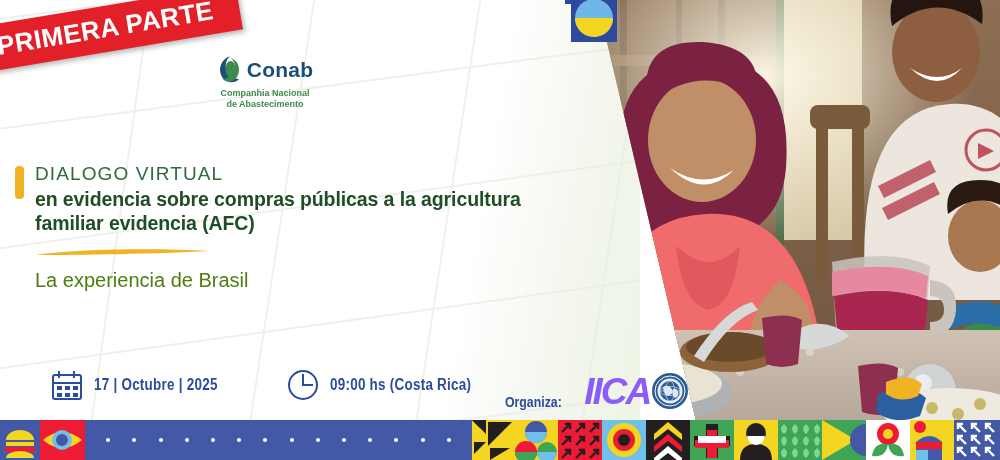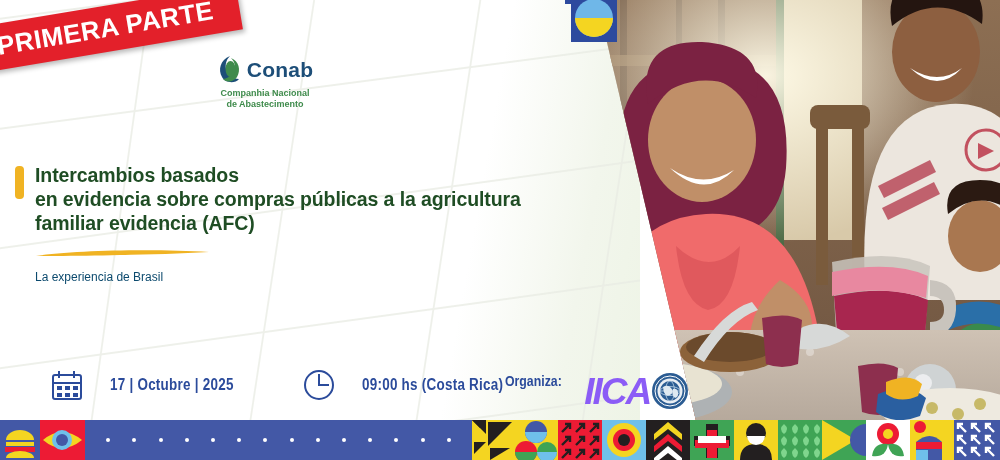--- a/index.html
+++ b/index.html
@@ -62,36 +62,36 @@
   .eyebrow{
     font-size:19px; color:#2f6b3a; letter-spacing:1.1px; font-weight:normal;
     margin-bottom:2px;
   }
   .title{
     font-size:19.5px; font-weight:bold; color:#1f4d24; line-height:1.24;
     letter-spacing:-.1px;
   }
   .squiggle{ margin:13px 0 0 0; width:175px; height:9px; }
   .squiggle svg{ width:100%; height:100%; display:block; }
-  .subtitle{ margin-top:12px; font-size:12px; color:#0c4a6e; }
+  .subtitle{ margin-top:12px; font-size:20px; color:#4d7c0f; }
 
   
   .info-row{ position:absolute; left:50px; top:368px; display:flex; align-items:center; }
-  .info-item{ display:flex; align-items:center; gap:26px; }
+  .info-item{ display:flex; align-items:center; gap:10px; }
   .info-item + .info-item{ margin-left:45px; }
   .ic{ width:34px; height:34px; flex:0 0 auto; }
   .ic svg{ width:100%; height:100%; display:block; }
   .info-text{
     font-size:16px; font-weight:bold; color:#2b4b9b;
     transform:scaleX(.84); transform-origin:left center; white-space:nowrap;
     letter-spacing:.3px;
   }
 
   
-  .organiza{ position:absolute; left:505px; top:372px; display:flex; align-items:flex-start; gap:10px; }
+  .organiza{ position:absolute; left:505px; top:372px; display:flex; align-items:flex-end; gap:10px; }
   .organiza-label{
     font-size:15px; font-weight:bold; color:#2b4b9b;
     transform:scaleX(.82); transform-origin:left center; white-space:nowrap;
   }
   .iica-logo{ display:flex; align-items:center; gap:1px; }
   .iica-word{
     font-size:37px; font-weight:bold; color:#8b5cf6; font-style:italic;
     letter-spacing:-2px; line-height:1; font-family:"Liberation Sans", sans-serif;
   }
   .iica-seal{ width:38px; height:38px; }
@@ -302,22 +302,22 @@
       <span class="conab-name">Conab</span>
     </div>
     <div class="conab-sub">
       <div>Companhia Nacional</div>
       <div>de Abastecimento</div>
     </div>
   </div>
 
   <div class="headline">
     <div class="accent-bar"></div>
+    <div class="eyebrow">DIALOGO VIRTUAL</div>
     <div class="title">
-      <div>Intercambios basados</div>
       <div>en evidencia sobre compras públicas a la agricultura</div>
       <div>familiar evidencia (AFC)</div>
     </div>
     <div class="squiggle">
       <svg viewBox="0 0 175 9" preserveAspectRatio="none">
         <path d="M1 7 C40 1 120 0 174 3 C120 6 46 7 1 7z" fill="#f0b323"></path>
       </svg>
     </div>
     <div class="subtitle">La experiencia de Brasil</div>
   </div>

